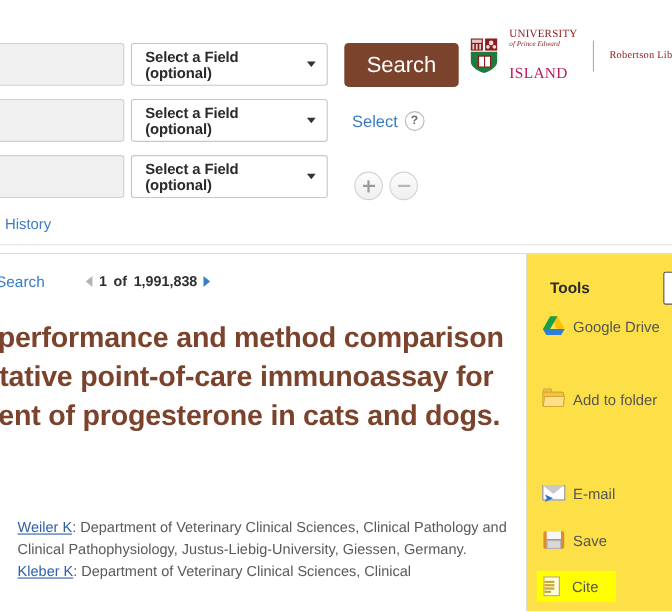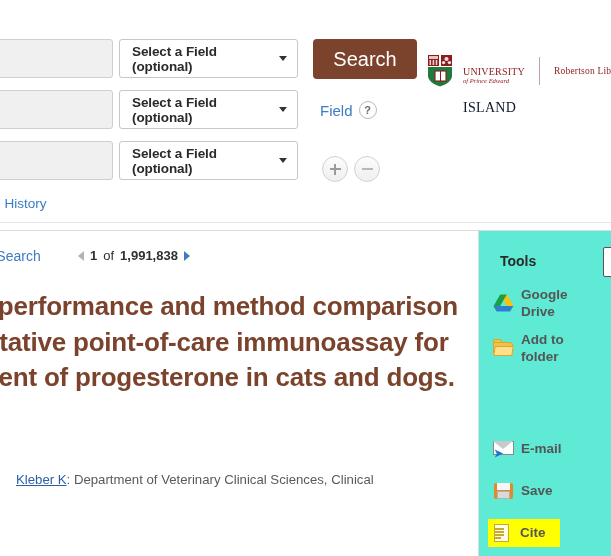--- a/index.html
+++ b/index.html
@@ -166,33 +166,32 @@
   #logo-words {
     display: flex;
     flex-direction: column;
     line-height: 1;
   }
   .l-university {
     font-family: "Liberation Serif", serif;
     font-size: 10px;
     color: #8d1b1b;
     letter-spacing: 0.2px;
-    margin-top: 40px;
   }
   .l-pei {
     font-family: "Liberation Serif", serif;
     font-size: 6.5px;
     font-style: italic;
     color: #8d1b1b;
     margin-top: 1px;
   }
   .l-island {
     font-family: "Liberation Serif", serif;
     font-size: 14px;
-    color: #0f172a;
+    color: #be185d;
     letter-spacing: 0.3px;
     margin-top: 16px;
   }
   #logo-divider {
     width: 1px;
     height: 28px;
     background: #c9a0a0;
     margin: 0 7px;
     flex: none;
   }
@@ -278,21 +277,21 @@
   }
   .arr-right {
     width: 0; height: 0;
     border-top: 5px solid transparent;
     border-bottom: 5px solid transparent;
     border-left: 6px solid #3b7cc4;
     cursor: pointer;
     flex: none;
   }
   #pager .count { font-weight: bold; }
-  #pager .plain { font-weight: normal; }
+  #pager .plain { font-weight: bold; }
 
   #article-title {
     position: absolute;
     left: -130px; top: 58px;
     width: 600px;
     font-size: 26px;
     font-weight: bold;
     color: #7b422c;
     line-height: 1.37;
     letter-spacing: -0.2px;
@@ -311,21 +310,21 @@
     color: #2d5fa8;
     text-decoration: underline;
     cursor: pointer;
   }
 
   
   #tools-panel {
     position: absolute;
     left: 479px; top: 231px;
     width: 132px; height: 325px;
-    background: #5eead4;
+    background: #fde047;
   }
   #tools-title {
     position: absolute;
     left: 21px; top: 22px;
     font-size: 14px;
     font-weight: bold;
     color: #2a2a2a;
   }
   #listen-box {
     position: absolute;
@@ -334,39 +333,38 @@
     border: 1px solid #5b5258;
     border-radius: 2px;
     background: #fff;
     box-sizing: border-box;
     cursor: pointer;
   }
   .tool-item {
     position: absolute;
     left: 14px;
     display: flex;
-    align-items: center;
+    align-items: flex-end;
     gap: 7px;
     cursor: pointer;
     width: 108px;
-    font-weight: bold;
   }
   .tool-label {
     font-size: 13.5px;
     color: #555;
     line-height: 1.25;
     padding-top: 1px;
   }
   .tool-ico {
     width: 21px; height: 21px;
     flex: none;
     position: relative;
   }
   #ti-gdrive { top: 55px; }
-  #ti-folder { top: 100px; }
+  #ti-folder { top: 121px; }
   #ti-print  { top: 166px; }
   #ti-email  { top: 207px; }
   #ti-save   { top: 249px; }
   #ti-cite   { top: 288px; background: #ffff00; padding: 3px 6px 4px 4px; left: 9px; width: 62px; box-sizing: content-box; }
   #ti-cite .tool-label { color: #555; }
 
   
   .ico-folder-back {
     position: absolute; left: 0; top: 4px;
     width: 20px; height: 14px;
@@ -503,21 +501,21 @@
     <input class="term-input" type="text" value="" style="">
     <div class="field-select">
       <span>Select a Field (optional)</span>
       <span class="caret-down"></span>
     </div>
   </div>
 
   <button id="search-button">Search</button>
 
   <div id="clear-wrap">
-    <a id="clear-link">Field</a>
+    <a id="clear-link">Select</a>
     <div id="help-icon">?</div>
   </div>
 
   <div id="addremove">
     <div class="round-btn plus">
       <span class="bar-h"></span>
       <span class="bar-v"></span>
     </div>
     <div class="round-btn minus">
       <span class="bar-h"></span>
@@ -567,20 +565,23 @@
       <span class="plain">of</span>
       <span class="count">1,991,838</span>
       <span class="arr-right"></span>
     </div>
   </div>
 
   <div id="article-title">Analytical performance and method comparison of a quantitative point-of-care immunoassay for measurement of progesterone in cats and dogs.</div>
 
   <div id="authors">
     <div>
+      <span class="author-link">Weiler K</span><span>: Department of Veterinary Clinical Sciences, Clinical Pathology and Clinical Pathophysiology, Justus-Liebig-University, Giessen, Germany.</span>
+    </div>
+    <div>
       <span class="author-link">Kleber K</span><span>: Department of Veterinary Clinical Sciences, Clinical</span>
     </div>
   </div>
 </div>
 
 <div id="tools-panel">
   <div id="tools-title">Tools</div>
   <div id="listen-box"></div>
 
   <div class="tool-item" id="ti-gdrive">

